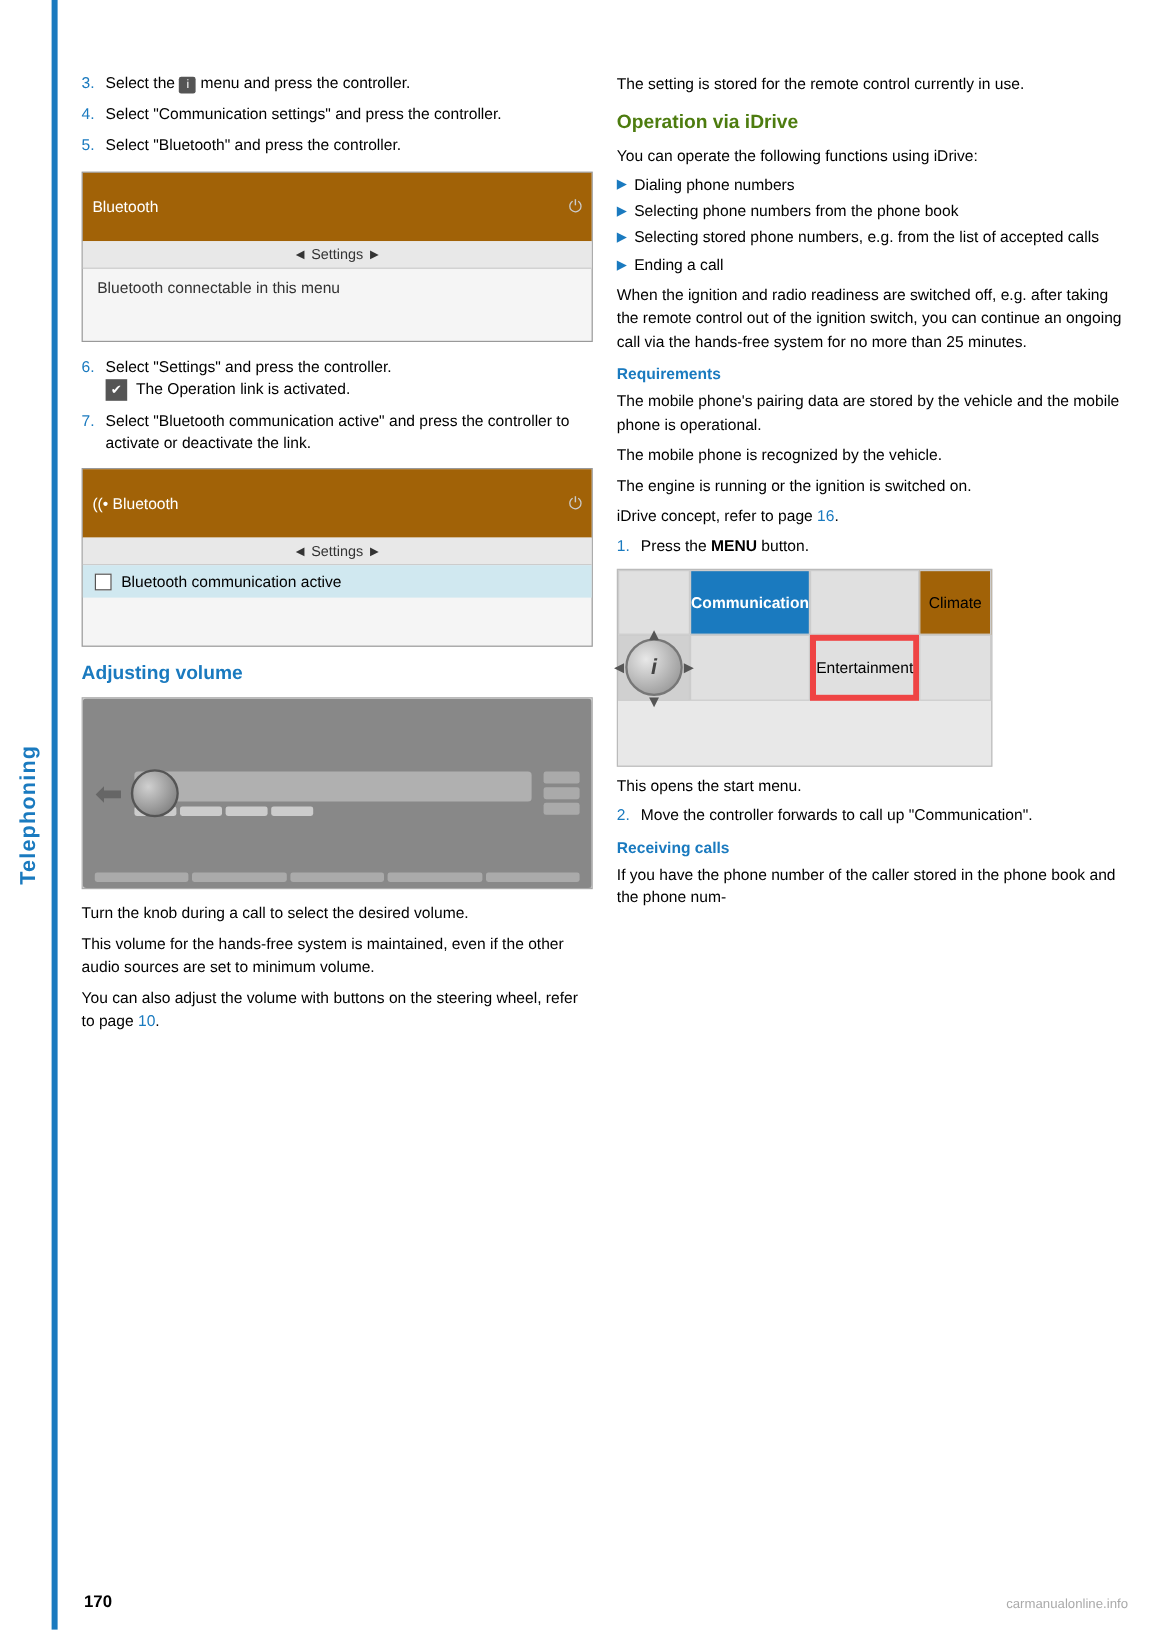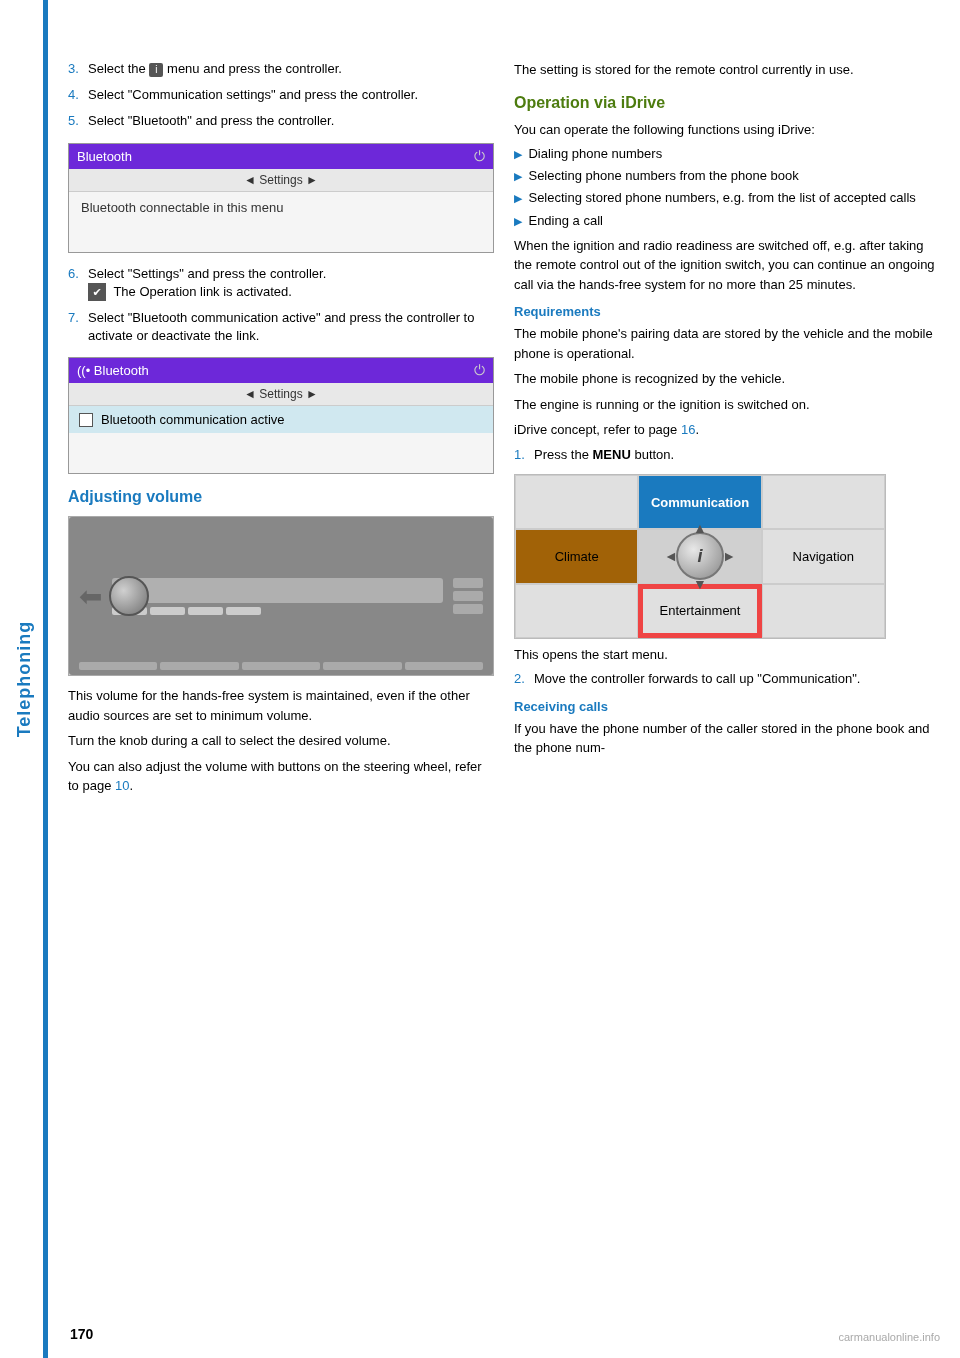--- a/index.html
+++ b/index.html
@@ -89,24 +89,24 @@
     }
 
     
     .bt-ui {
       border: 1px solid #999;
       margin: 12px 0;
       background: #f5f5f5;
     }
 
     .bt-ui-header {
-      background: #6d28d9;
+      background: #a16207;
       color: #fff;
       text-align: center;
-      padding: 4px 8px;
+      padding: 20px 8px;
       font-size: 13px;
       display: flex;
       justify-content: space-between;
       align-items: center;
     }
 
     .bt-ui-nav {
       text-align: center;
       padding: 4px;
       font-size: 12px;
@@ -383,22 +383,22 @@
           <div style="position:absolute;bottom:5px;left:0;right:0;display:flex;gap:3px;padding:0 10px;">
             <div style="flex:1;height:8px;background:#aaa;border-radius:2px;"></div>
             <div style="flex:1;height:8px;background:#aaa;border-radius:2px;"></div>
             <div style="flex:1;height:8px;background:#aaa;border-radius:2px;"></div>
             <div style="flex:1;height:8px;background:#aaa;border-radius:2px;"></div>
             <div style="flex:1;height:8px;background:#aaa;border-radius:2px;"></div>
           </div>
         </div>
       </div>
 
+      <p class="body-text">Turn the knob during a call to select the desired volume.</p>
       <p class="body-text">This volume for the hands-free system is maintained, even if the other audio sources are set to minimum volume.</p>
-      <p class="body-text">Turn the knob during a call to select the desired volume.</p>
       <p class="body-text">
         <span>You can also adjust the volume with buttons on the steering wheel, refer to page </span><span class="link">10</span><span>.</span>
       </p>
 
     </div>
 
     <div class="right-column">
 
       <p class="body-text">The setting is stored for the remote control currently in use.</p>
 
@@ -437,44 +437,41 @@
       </p>
 
       <div class="step">
         <span class="step-num blue">1.</span>
         <span class="step-text">
           Press the <strong>MENU</strong> button.
         </span>
       </div>
 
       <div style="position: relative; margin: 10px 0 6px 0;">
-        <div style="width: 372px; height: 165px; border: 1px solid #bbb; display: grid; grid-template-columns: 1fr 1fr 1fr; grid-template-rows: 1fr 1fr 1fr; background: #e8e8e8;">
+        <div style="width: 313px; height: 165px; border: 1px solid #bbb; display: grid; grid-template-columns: 1fr 1fr 1fr 1fr; grid-template-rows: 1fr 1fr 1fr; background: #e8e8e8;">
 
           <div style="background: #e0e0e0; border: 1px solid #ccc; display:flex; align-items:center; justify-content:center;"></div>
           <div style="background: #1a7abf; border: 1px solid #ccc; display:flex; align-items:center; justify-content:center; color:#fff; font-size:13px; font-weight:bold;">
             <span>Communication</span>
           </div>
           <div style="background: #e0e0e0; border: 1px solid #ccc; display:flex; align-items:center; justify-content:center;"></div>
 
           <div style="background: #a16207; border: 1px solid #ccc; display:flex; align-items:center; justify-content:center; font-size:13px;">
             <span>Climate</span>
           </div>
           <div style="background: #d0d0d0; border: 1px solid #ccc; display:flex; align-items:center; justify-content:center;">
 
             <div style="width: 48px; height: 48px; border-radius:50%; background: radial-gradient(circle at 35% 35%, #e8e8e8, #888); border: 2px solid #777; display:flex; align-items:center; justify-content:center; font-size:18px; color:#444; font-style:italic; font-weight:bold; position:relative;">
               i
               <span style="position:absolute; top:-14px; left:50%; transform:translateX(-50%); font-size:14px; color:#555;">▲</span>
               <span style="position:absolute; bottom:-14px; left:50%; transform:translateX(-50%); font-size:14px; color:#555;">▼</span>
               <span style="position:absolute; left:-14px; top:50%; transform:translateY(-50%); font-size:14px; color:#555;">◄</span>
               <span style="position:absolute; right:-14px; top:50%; transform:translateY(-50%); font-size:14px; color:#555;">►</span>
             </div>
           </div>
-          <div style="background: #e0e0e0; border: 1px solid #ccc; display:flex; align-items:center; justify-content:center; font-size:13px;">
-            <span>Navigation</span>
-          </div>
 
           <div style="background: #e0e0e0; border: 1px solid #ccc; display:flex; align-items:center; justify-content:center;"></div>
           <div style="background: #e0e0e0; border: 5px solid #ef4444; display:flex; align-items:center; justify-content:center; font-size:13px;">
             <span>Entertainment</span>
           </div>
           <div style="background: #e0e0e0; border: 1px solid #ccc; display:flex; align-items:center; justify-content:center;"></div>
         </div>
       </div>
 
       <p class="body-text">This opens the start menu.</p>

